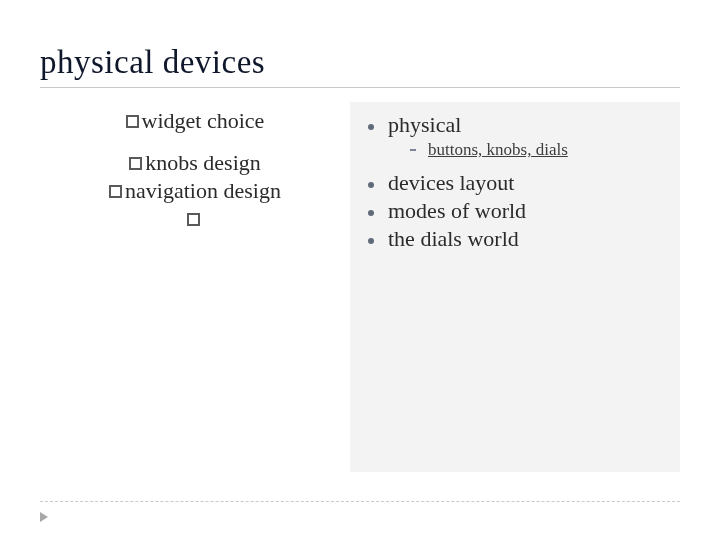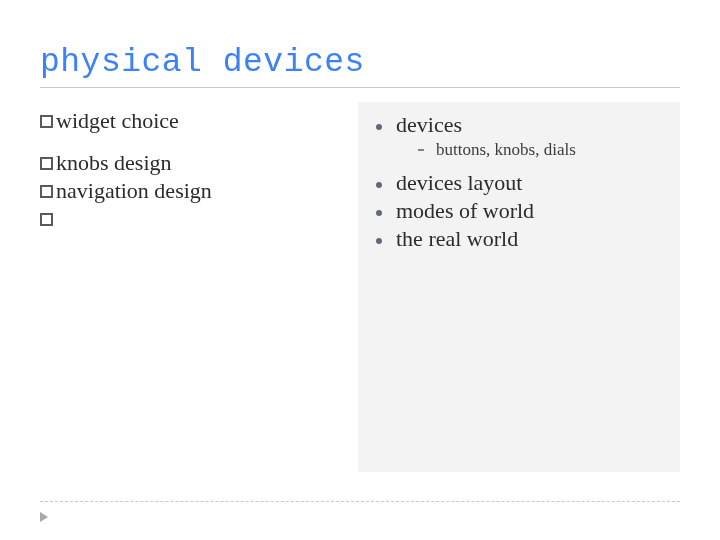--- a/index.html
+++ b/index.html
@@ -12,34 +12,34 @@
   }
   .slide {
     width: 720px;
     height: 540px;
     padding: 44px 40px 20px 40px;
     position: relative;
   }
   .title {
     font-size: 33px;
     font-weight: normal;
-    color: #3b82f6;
+    color: #0f172a;
     margin-bottom: 6px;
     letter-spacing: 0.5px;
-    font-family: Liberation Mono, monospace;
   }
   .hr-top {
     border: none;
     border-top: 1px solid #c9c9c9;
     margin-bottom: 14px;
   }
   .content {
     display: flex;
-    gap: 8px;
+    gap: 0;
     height: 370px;
+    text-align: center;
   }
   .left-col {
     width: 310px;
     padding-top: 6px;
   }
   .right-col {
     flex: 1;
     background: #f3f3f4;
     padding: 10px 14px 10px 18px;
     height: 100%;
@@ -77,20 +77,21 @@
     margin-top: 12px;
     flex-shrink: 0;
   }
   .sub-item {
     font-size: 17px;
     color: #3d3d3d;
     margin-left: 42px;
     margin-bottom: 10px;
     display: flex;
     align-items: center;
+    text-decoration: underline;
   }
   .sub-item .dash {
     display: inline-block;
     width: 6px;
     height: 2px;
     background: #7a8493;
     margin-right: 12px;
   }
   .hr-bottom {
     position: absolute;
@@ -132,37 +133,37 @@
         <span class="sq"></span><span>navigation design</span>
       </span>
       <span class="left-item">
         <span class="sq"></span>
       </span>
     </div>
 
     <div class="right-col">
       <div class="right-item">
         <span class="dot"></span>
-        <span>devices</span>
+        <span>physical</span>
       </div>
       <div class="sub-item">
         <span class="dash"></span>
         <span>buttons, knobs, dials</span>
       </div>
       <div class="right-item">
         <span class="dot"></span>
         <span>devices layout</span>
       </div>
       <div class="right-item">
         <span class="dot"></span>
         <span>modes of world</span>
       </div>
       <div class="right-item">
         <span class="dot"></span>
-        <span>the real world</span>
+        <span>the dials world</span>
       </div>
     </div>
 
   </div>
 
   <hr class="hr-bottom">
   <div class="footer-marker"></div>
 </div>
 
 </body></html>

